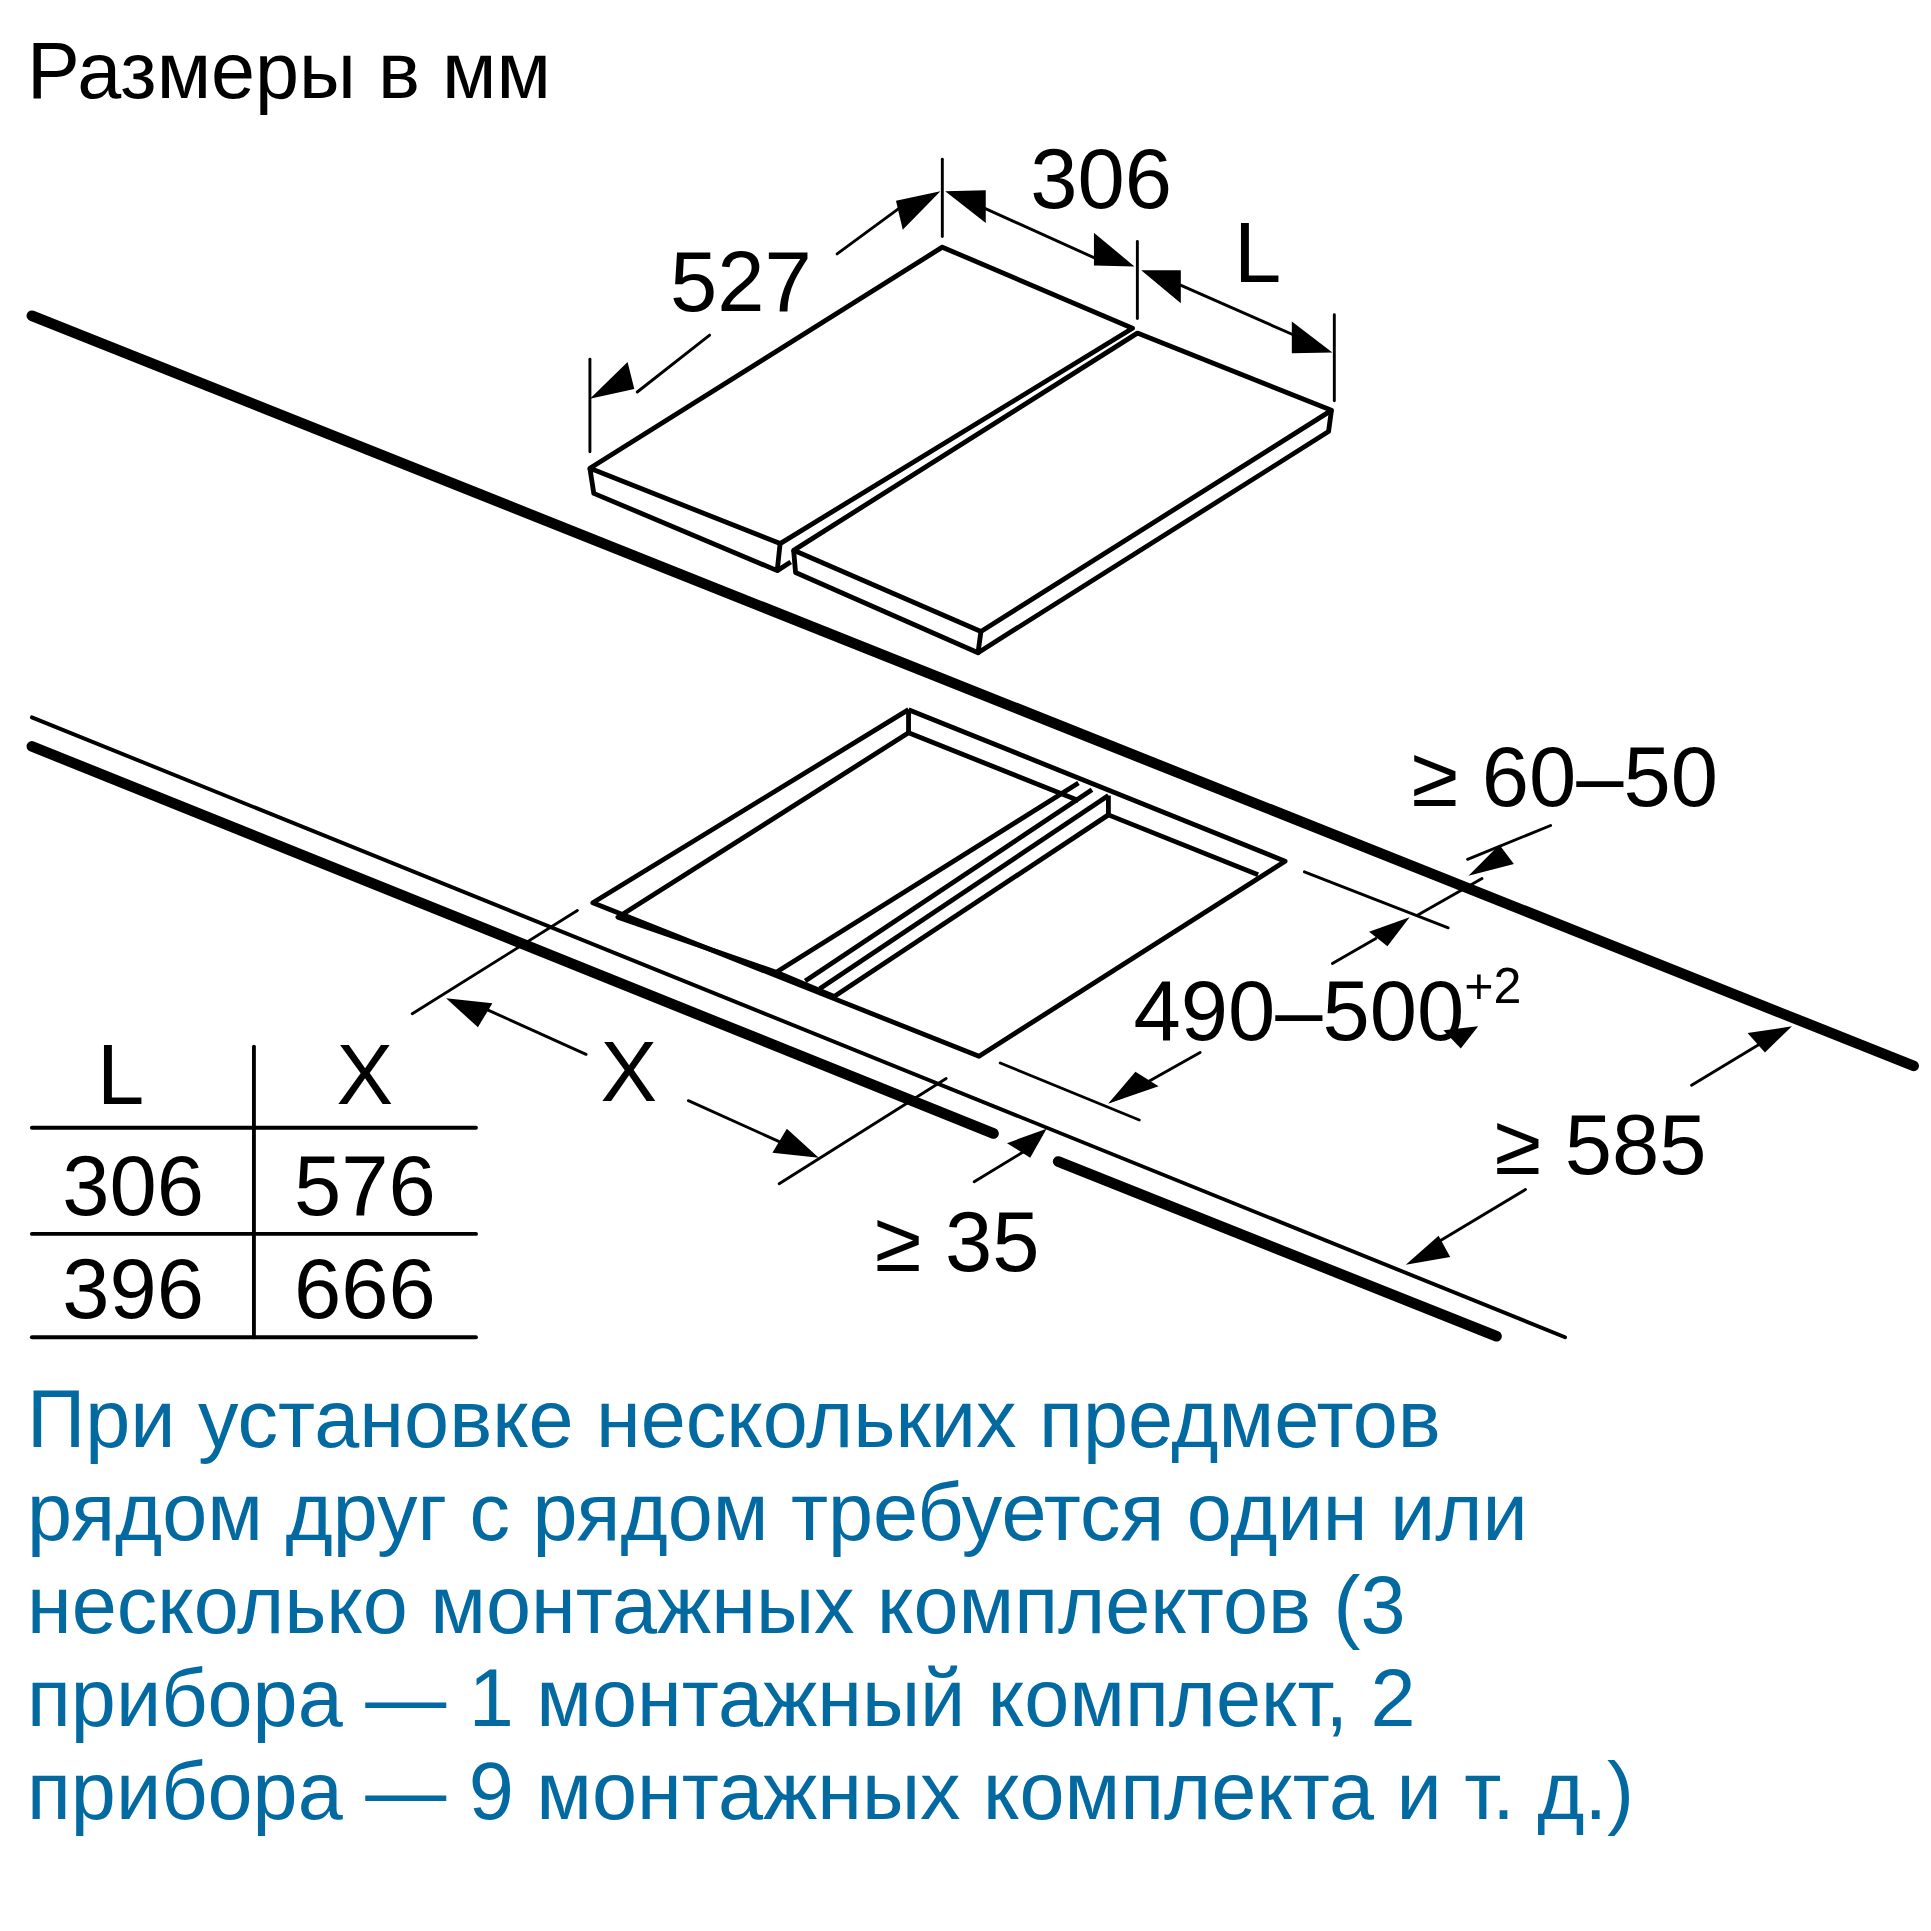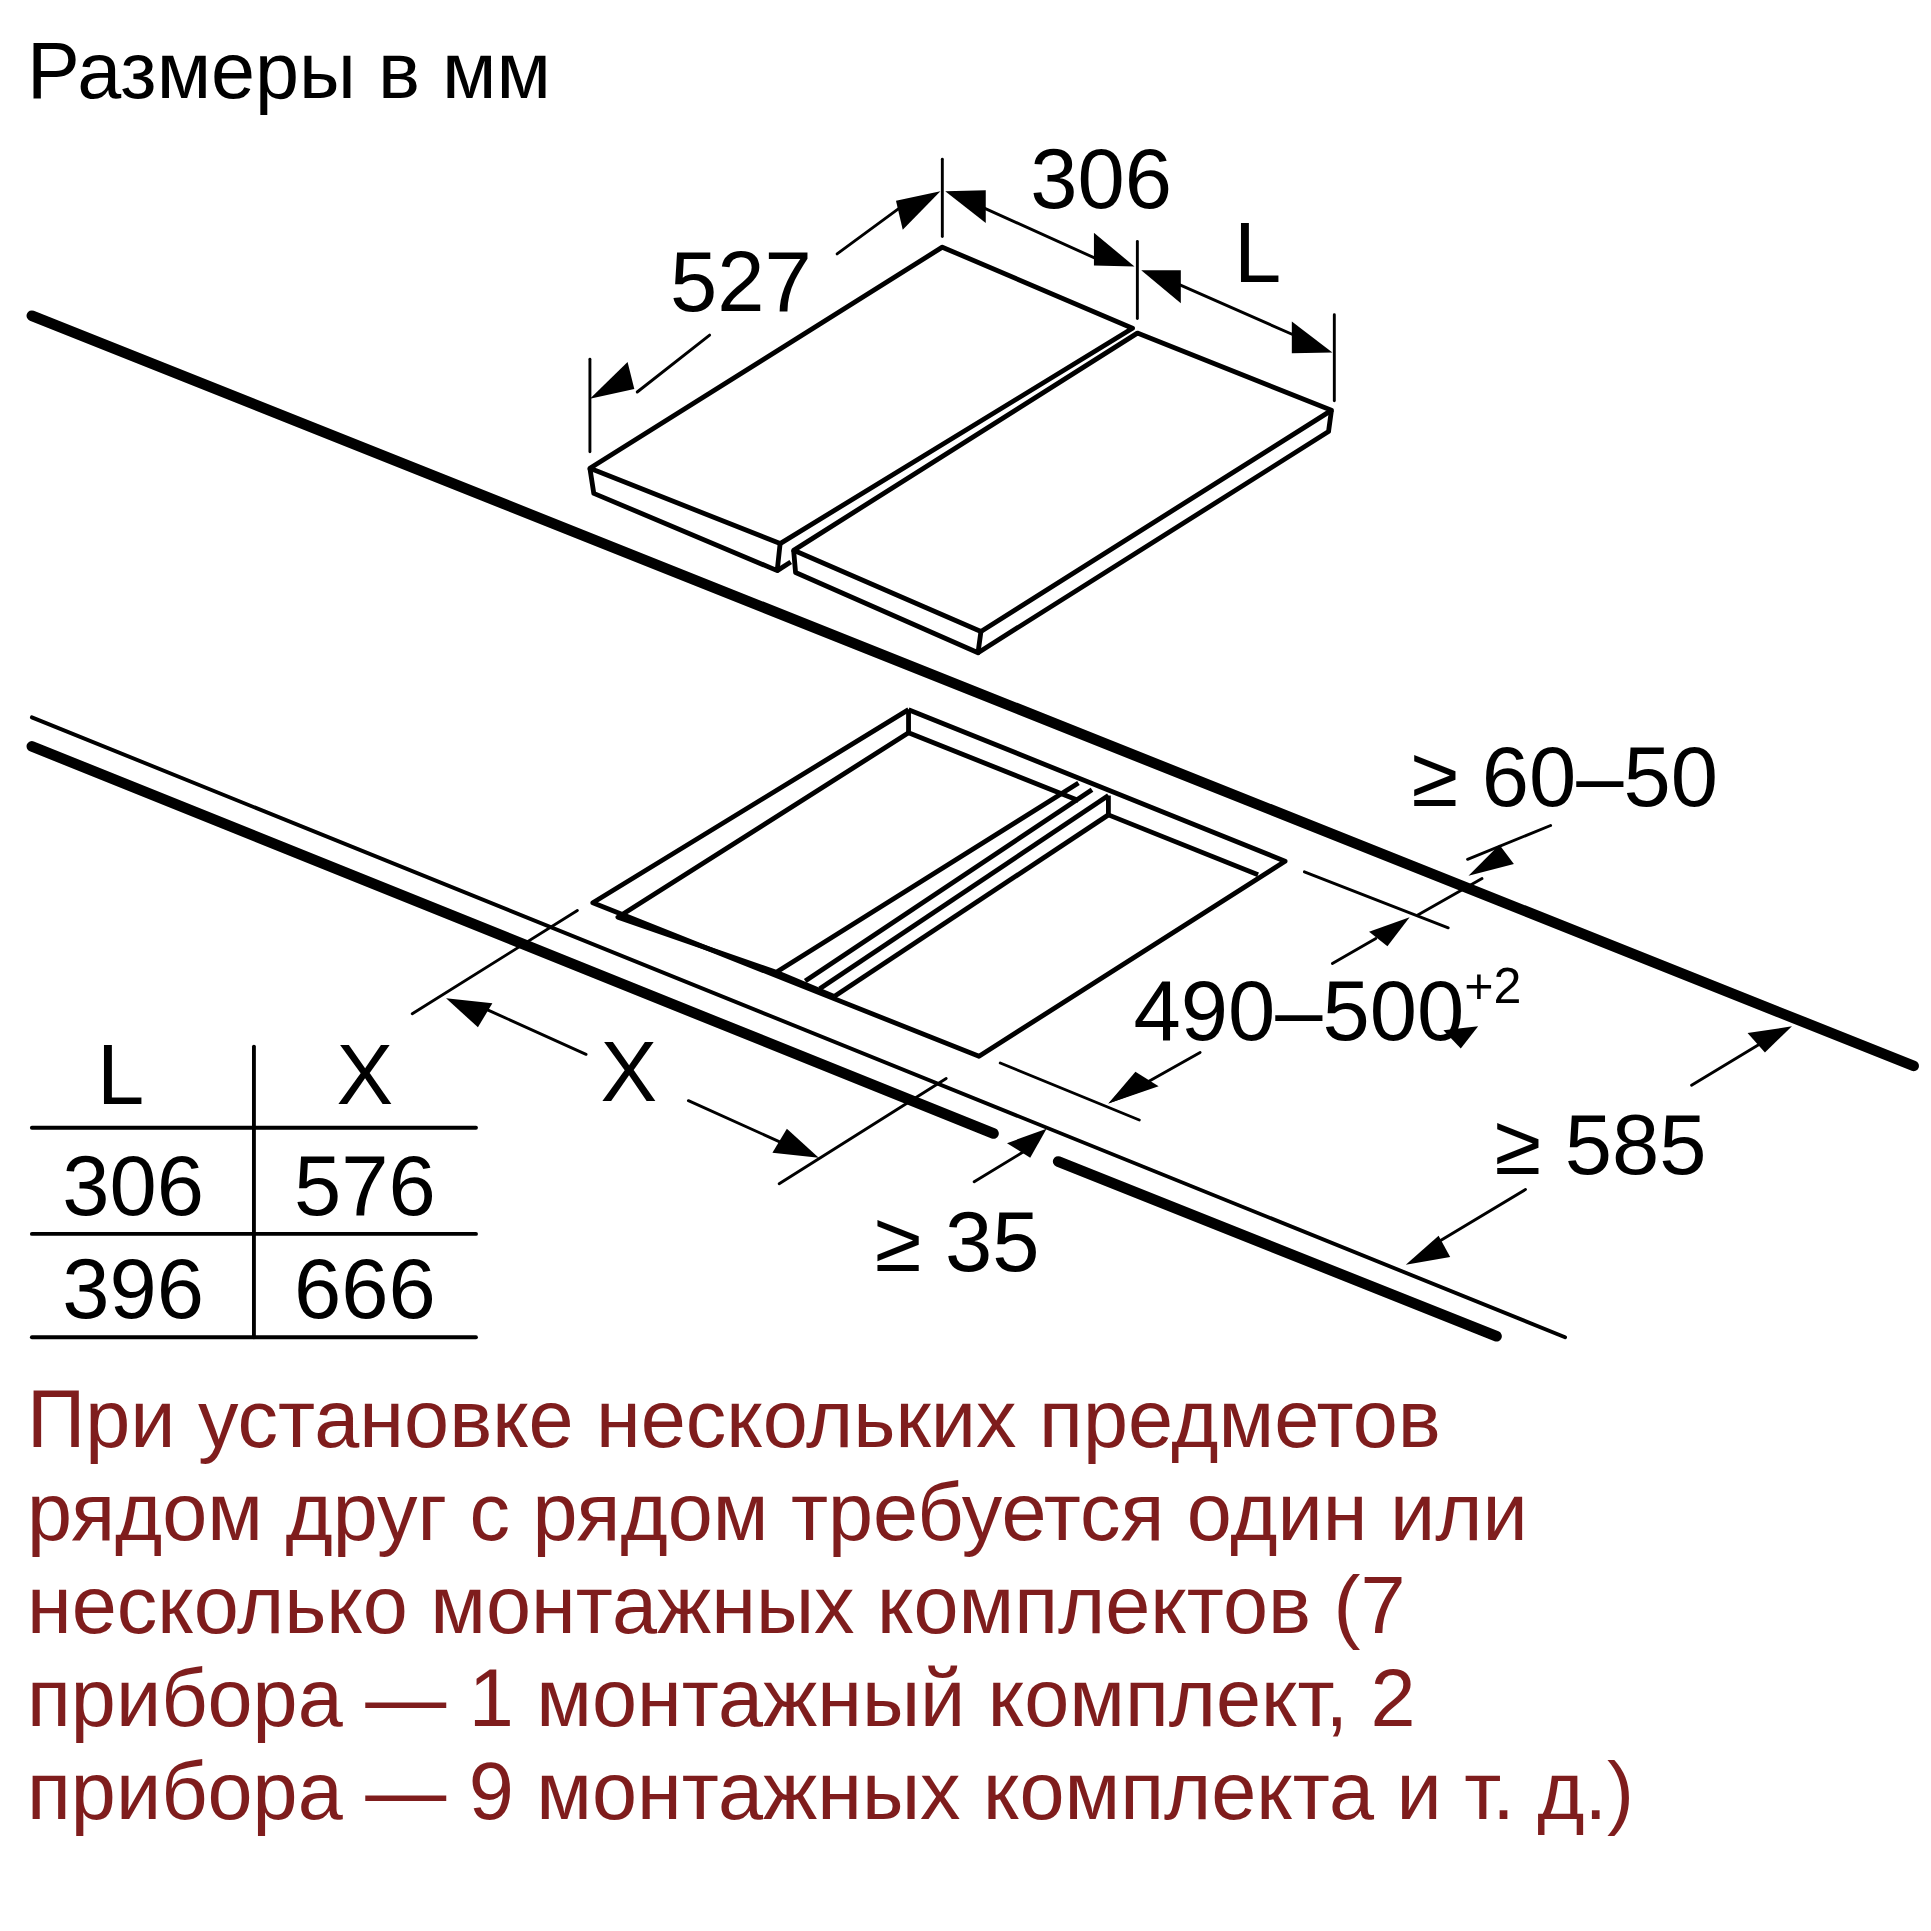--- a/index.html
+++ b/index.html
@@ -10,21 +10,21 @@
   .title { font-size: 82px; }
   .sup { font-size: 52px; }
   .tbl { font-size: 88px; }
   .thick { stroke: #000; stroke-width: 11; stroke-linecap: round; fill: none; }
   .thin { stroke: #000; stroke-width: 3; fill: none; stroke-linecap: round; }
   .med { stroke: #000; stroke-width: 5; fill: none; stroke-linejoin: round; }
   .tblline { stroke: #000; stroke-width: 4; stroke-linecap: round; }
   .arrow { fill: #000; stroke: none; }
   #note { position: absolute; left: 27px; top: 1373px; width: 1892px;
           font-family: "Liberation Sans", "DejaVu Sans", sans-serif; font-size: 81px;
-          line-height: 93px; color: #7f1d1d; }
+          line-height: 93px; color: #0369a1; }
   #note div { white-space: nowrap; }
 </style>
 </head>
 <body>
 
 <svg id="diagram" viewBox="0 0 2000 2000" xmlns="http://www.w3.org/2000/svg">
 
   <text class="title" x="28" y="102">Размеры в мм</text>
 
   <line class="thick" x1="33" y1="327" x2="1982" y2="1104"></line>
@@ -140,17 +140,17 @@
     <text class="tbl" x="138" y="1258" text-anchor="middle">306</text>
     <text class="tbl" x="378" y="1258" text-anchor="middle">576</text>
     <text class="tbl" x="138" y="1365" text-anchor="middle">396</text>
     <text class="tbl" x="378" y="1365" text-anchor="middle">666</text>
   </g>
 </svg>
 
 <div id="note">
   <div>При установке нескольких предметов</div>
   <div>рядом друг с рядом требуется один или</div>
-  <div>несколько монтажных комплектов (7</div>
+  <div>несколько монтажных комплектов (3</div>
   <div>прибора — 1 монтажный комплект, 2</div>
   <div>прибора — 9 монтажных комплекта и т. д.)</div>
 </div>
 
 
 </body></html>

